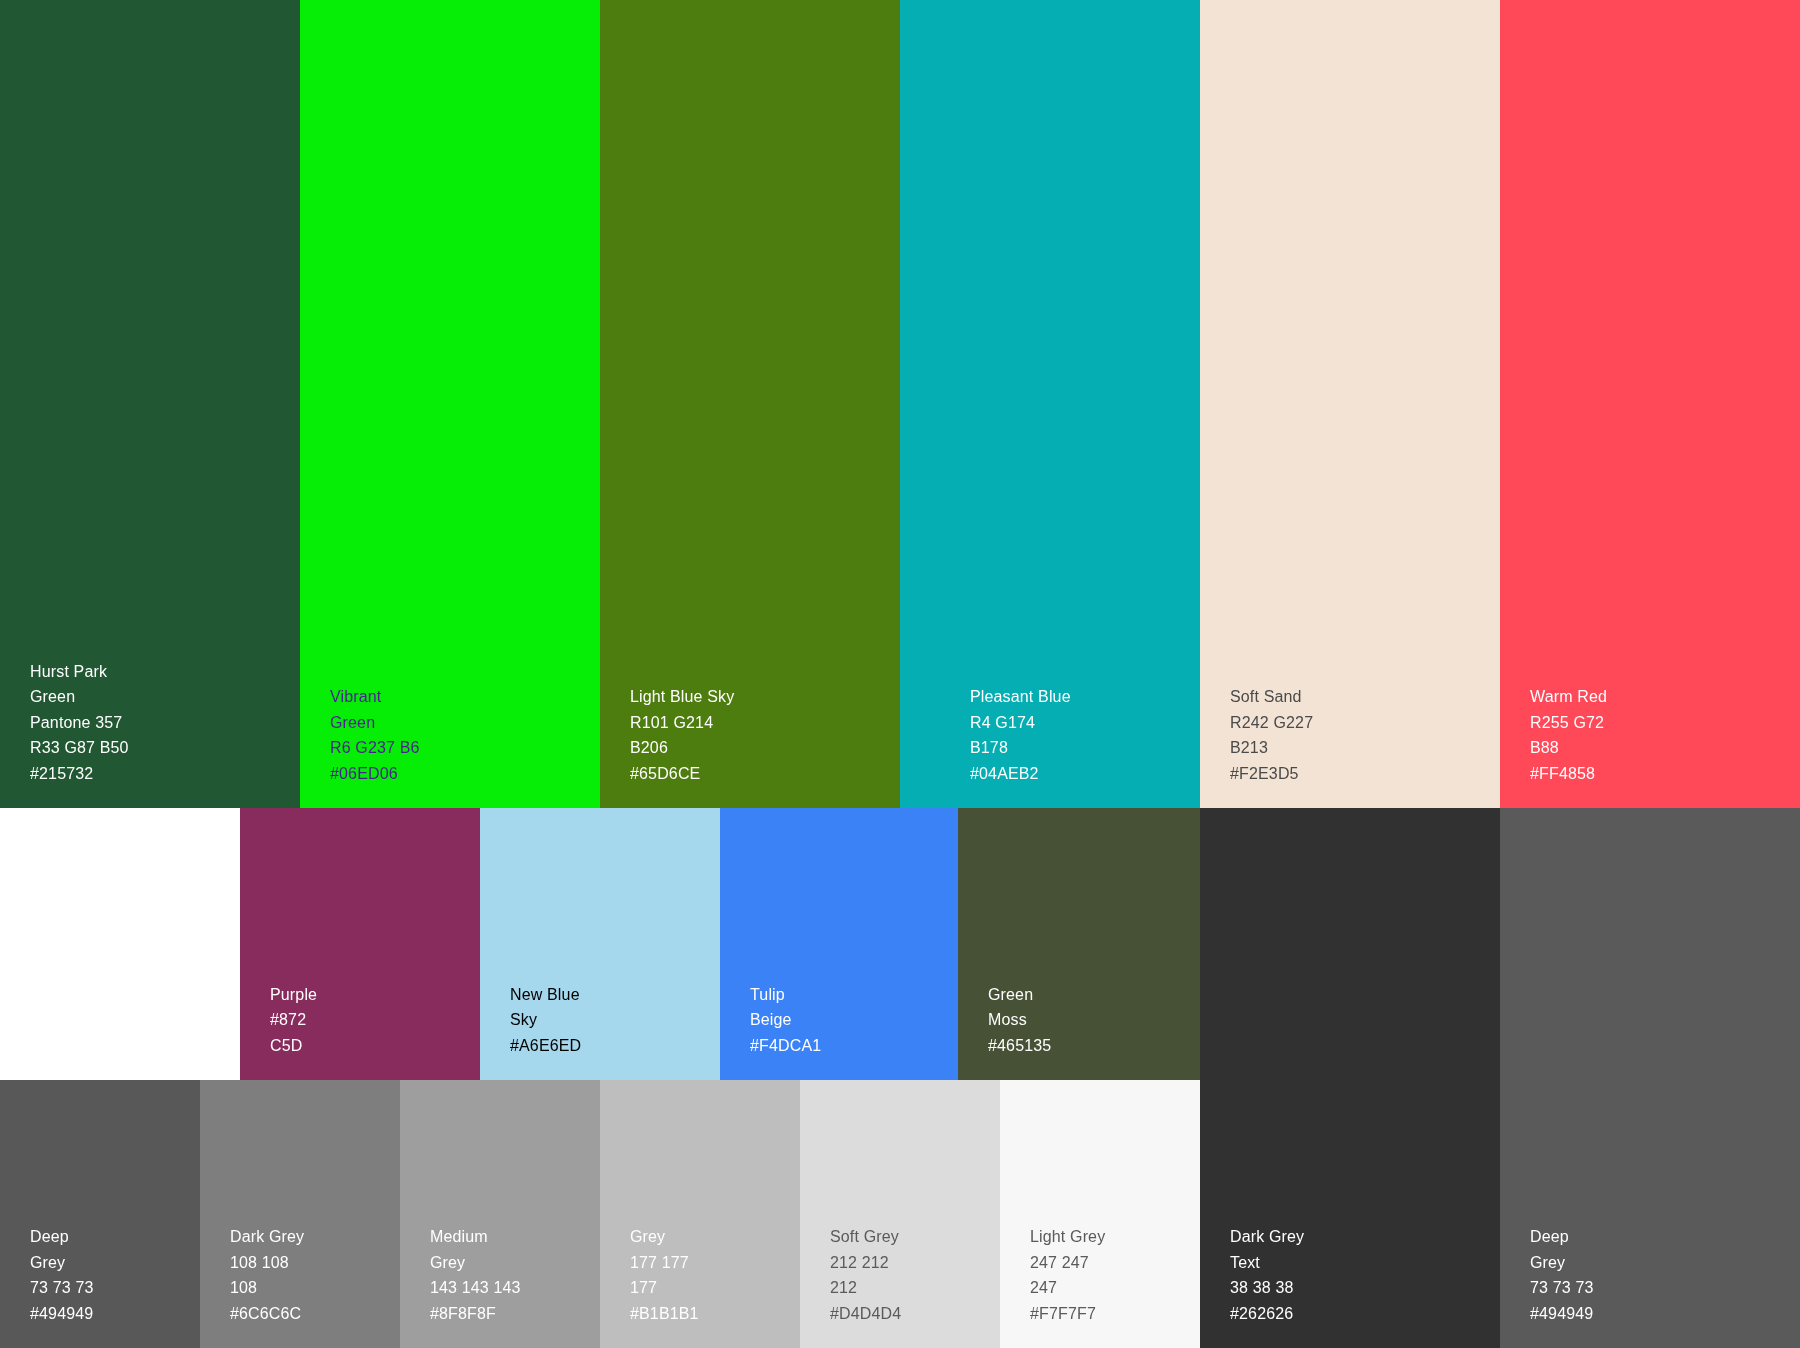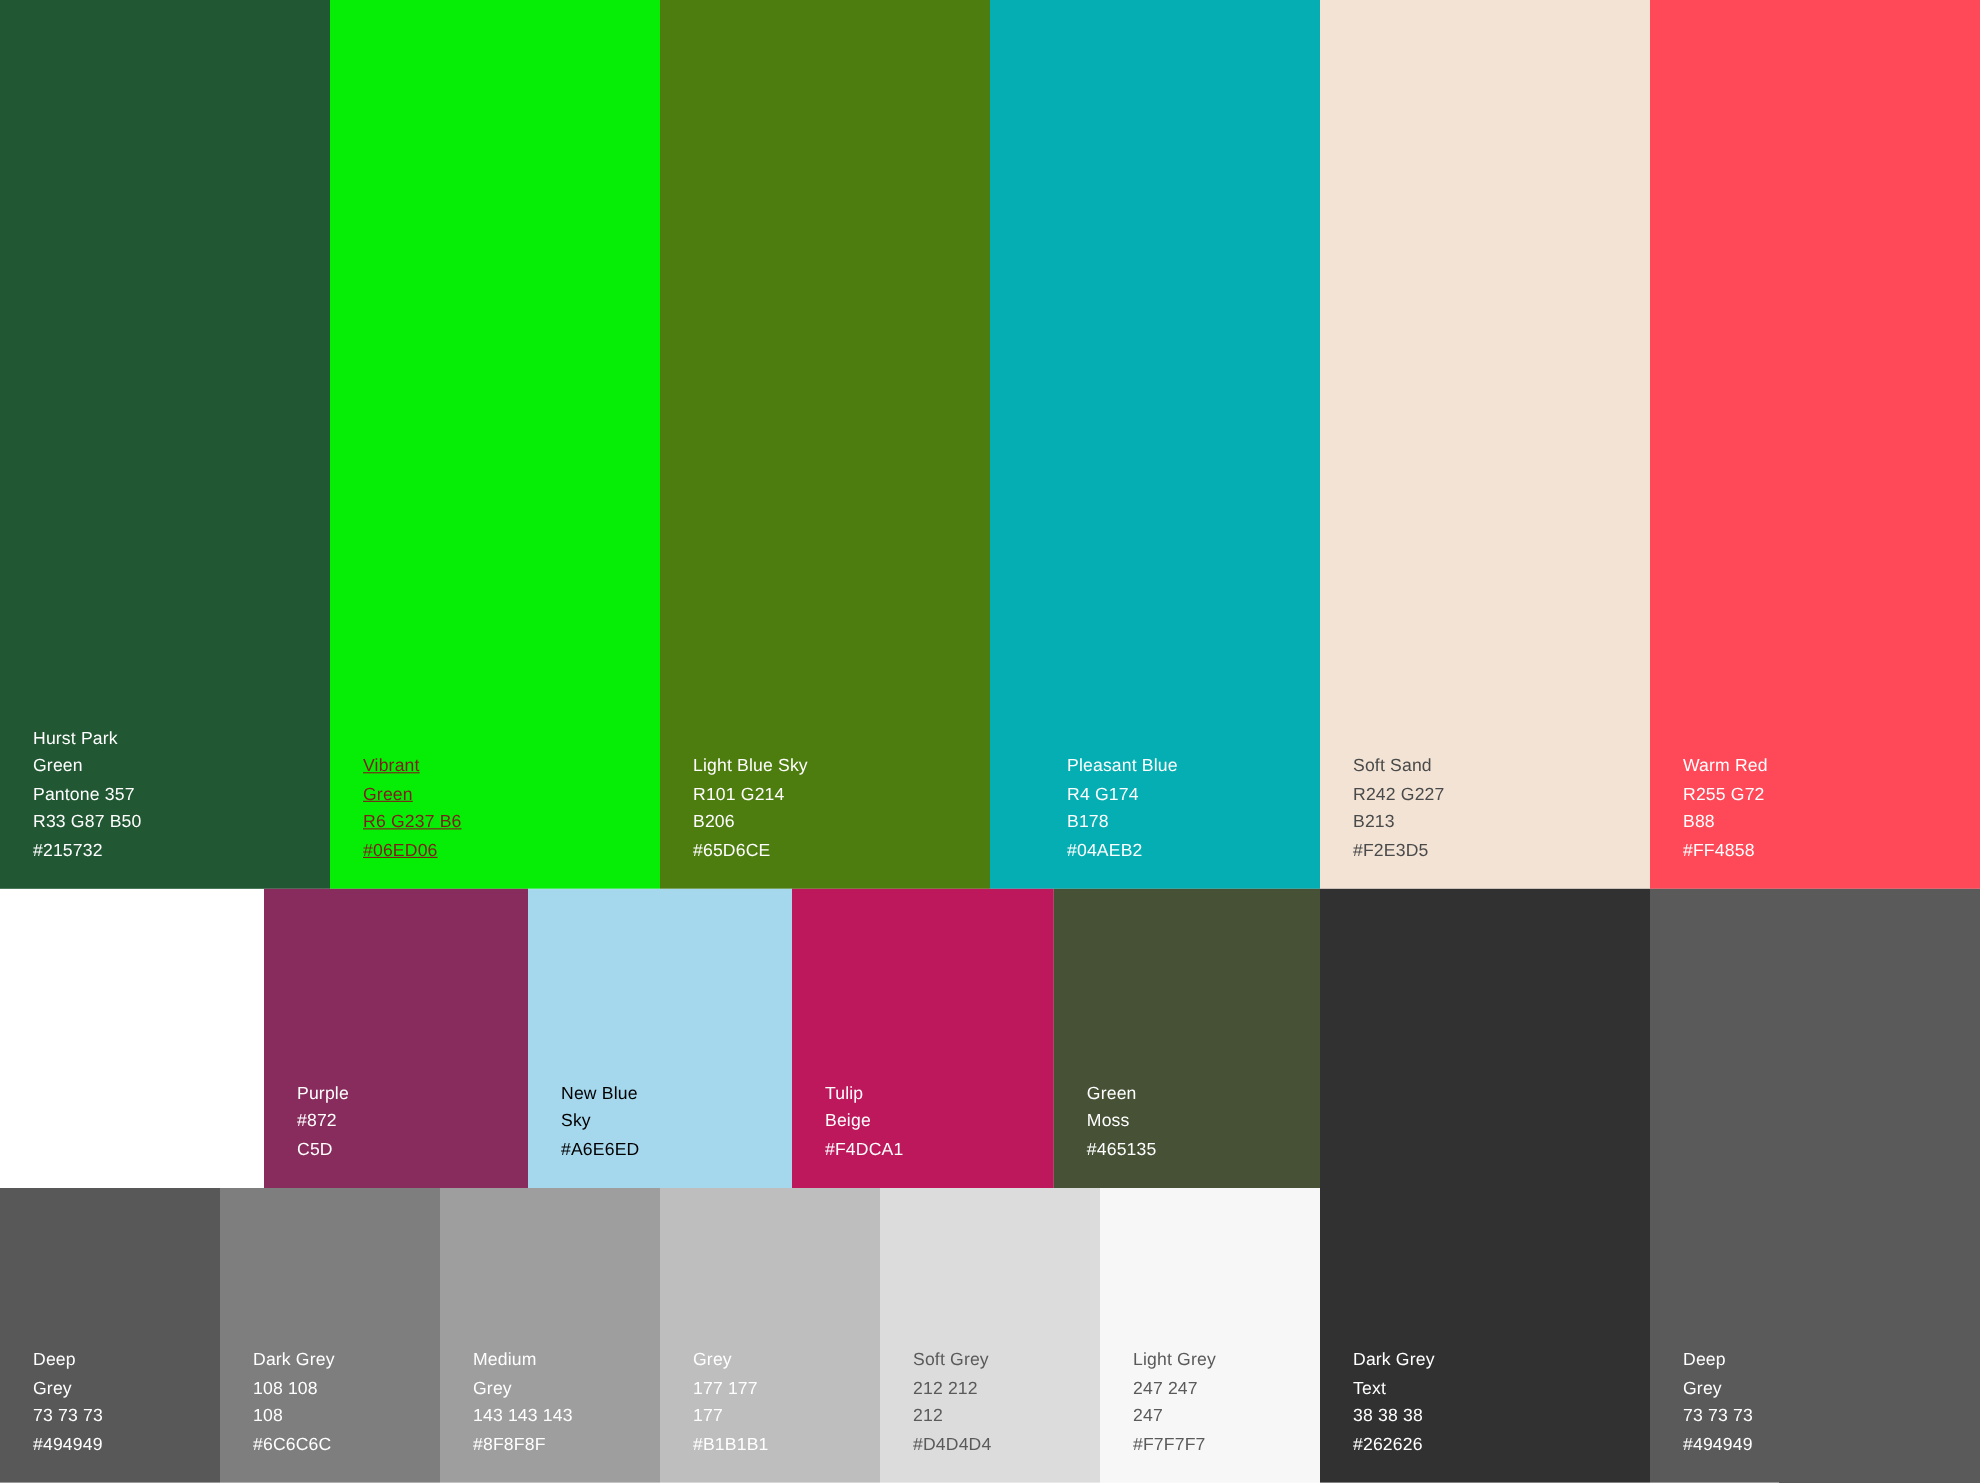--- a/index.html
+++ b/index.html
@@ -33,41 +33,41 @@
   .caption-line { display: block; }
 </style>
 </head>
 <body>
 
 <div id="palette-board" style="width: 1800px; height: 1348px; background: rgb(255, 255, 255);">
     <div class="swatch" style="left: 0px; top: 0px; width: 300px; height: 808px; background: rgb(33, 87, 50);">
       <div class="swatch-caption" style="color: rgb(255, 255, 255);"><span class="caption-line">Hurst Park</span><span class="caption-line">Green</span><span class="caption-line">Pantone 357</span><span class="caption-line">R33 G87 B50</span><span class="caption-line">#215732</span></div>
     </div>
     <div class="swatch" style="left: 300px; top: 0px; width: 300px; height: 808px; background: rgb(6, 237, 6);">
-      <div class="swatch-caption" style="color: #7f1d1d; text-decoration: underline;"><span class="caption-line">Vibrant</span><span class="caption-line">Green</span><span class="caption-line">R6 G237 B6</span><span class="caption-line">#06ED06</span></div>
+      <div class="swatch-caption" style="color: #4c1d95;"><span class="caption-line">Vibrant</span><span class="caption-line">Green</span><span class="caption-line">R6 G237 B6</span><span class="caption-line">#06ED06</span></div>
     </div>
     <div class="swatch" style="left: 600px; top: 0px; width: 300px; height: 808px; background: #4d7c0f;">
       <div class="swatch-caption" style="color: rgb(255, 255, 255);"><span class="caption-line">Light Blue Sky</span><span class="caption-line">R101 G214</span><span class="caption-line">B206</span><span class="caption-line">#65D6CE</span></div>
     </div>
     <div class="swatch" style="left: 900px; top: 0px; width: 300px; height: 808px; background: rgb(4, 174, 178);">
       <div class="swatch-caption" style="color: rgb(255, 255, 255); margin-left: 40px;"><span class="caption-line">Pleasant Blue</span><span class="caption-line">R4 G174</span><span class="caption-line">B178</span><span class="caption-line">#04AEB2</span></div>
     </div>
     <div class="swatch" style="left: 1200px; top: 0px; width: 300px; height: 808px; background: rgb(242, 227, 213);">
       <div class="swatch-caption" style="color: rgb(74, 74, 74);"><span class="caption-line">Soft Sand</span><span class="caption-line">R242 G227</span><span class="caption-line">B213</span><span class="caption-line">#F2E3D5</span></div>
     </div>
     <div class="swatch" style="left: 1500px; top: 0px; width: 300px; height: 808px; background: rgb(255, 72, 88);">
       <div class="swatch-caption" style="color: rgb(255, 255, 255);"><span class="caption-line">Warm Red</span><span class="caption-line">R255 G72</span><span class="caption-line">B88</span><span class="caption-line">#FF4858</span></div>
     </div>
     <div class="swatch" style="left: 240px; top: 808px; width: 240px; height: 272px; background: rgb(135, 44, 93);">
       <div class="swatch-caption" style="color: rgb(255, 255, 255);"><span class="caption-line">Purple</span><span class="caption-line">#872</span><span class="caption-line">C5D</span></div>
     </div>
     <div class="swatch" style="left: 480px; top: 808px; width: 240px; height: 272px; background: rgb(166, 216, 237);">
       <div class="swatch-caption" style="color: #000000;"><span class="caption-line">New Blue</span><span class="caption-line">Sky</span><span class="caption-line">#A6E6ED</span></div>
     </div>
-    <div class="swatch" style="left: 720px; top: 808px; width: 238px; height: 272px; background: #be185d;">
+    <div class="swatch" style="left: 720px; top: 808px; width: 238px; height: 272px; background: #3b82f6;">
       <div class="swatch-caption" style="color: rgb(255, 255, 255);"><span class="caption-line">Tulip</span><span class="caption-line">Beige</span><span class="caption-line">#F4DCA1</span></div>
     </div>
     <div class="swatch" style="left: 958px; top: 808px; width: 242px; height: 272px; background: rgb(70, 81, 53);">
       <div class="swatch-caption" style="color: rgb(255, 255, 255);"><span class="caption-line">Green</span><span class="caption-line">Moss</span><span class="caption-line">#465135</span></div>
     </div>
     <div class="swatch" style="left: 0px; top: 1080px; width: 200px; height: 268px; background: rgb(88, 88, 88);">
       <div class="swatch-caption" style="color: rgb(255, 255, 255);"><span class="caption-line">Deep</span><span class="caption-line">Grey</span><span class="caption-line">73 73 73</span><span class="caption-line">#494949</span></div>
     </div>
     <div class="swatch" style="left: 200px; top: 1080px; width: 200px; height: 268px; background: rgb(126, 126, 126);">
       <div class="swatch-caption" style="color: rgb(255, 255, 255);"><span class="caption-line">Dark Grey</span><span class="caption-line">108 108</span><span class="caption-line">108</span><span class="caption-line">#6C6C6C</span></div>

